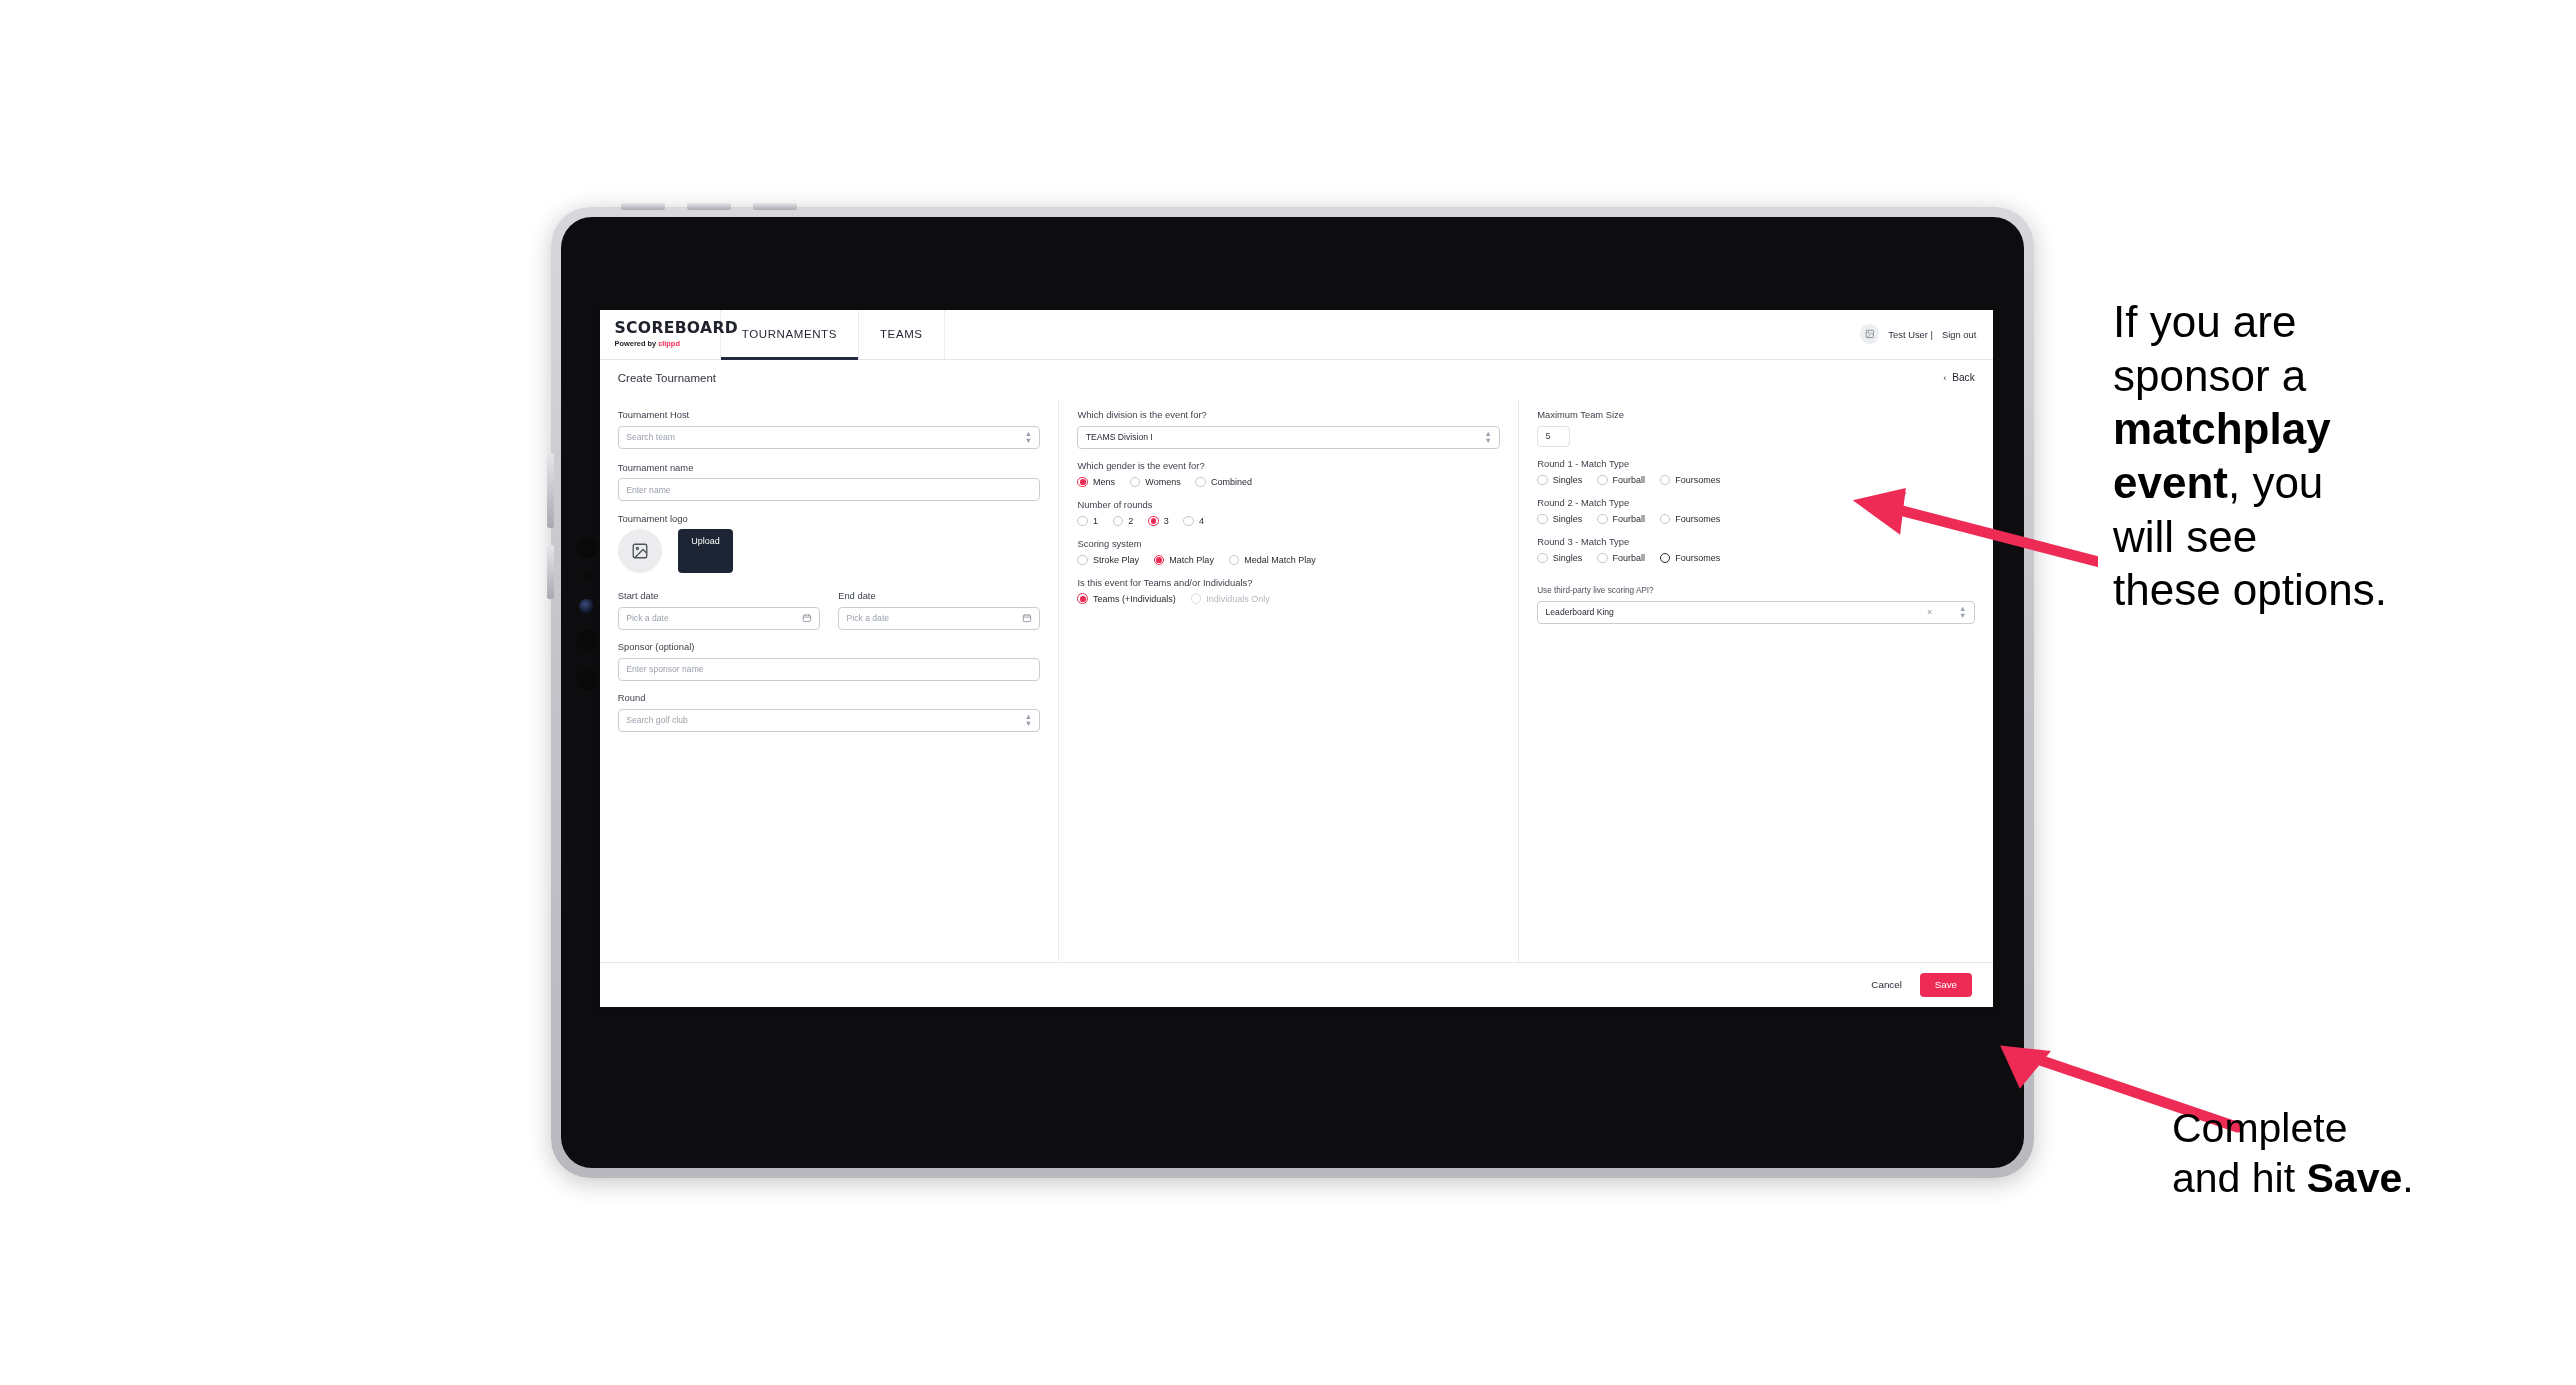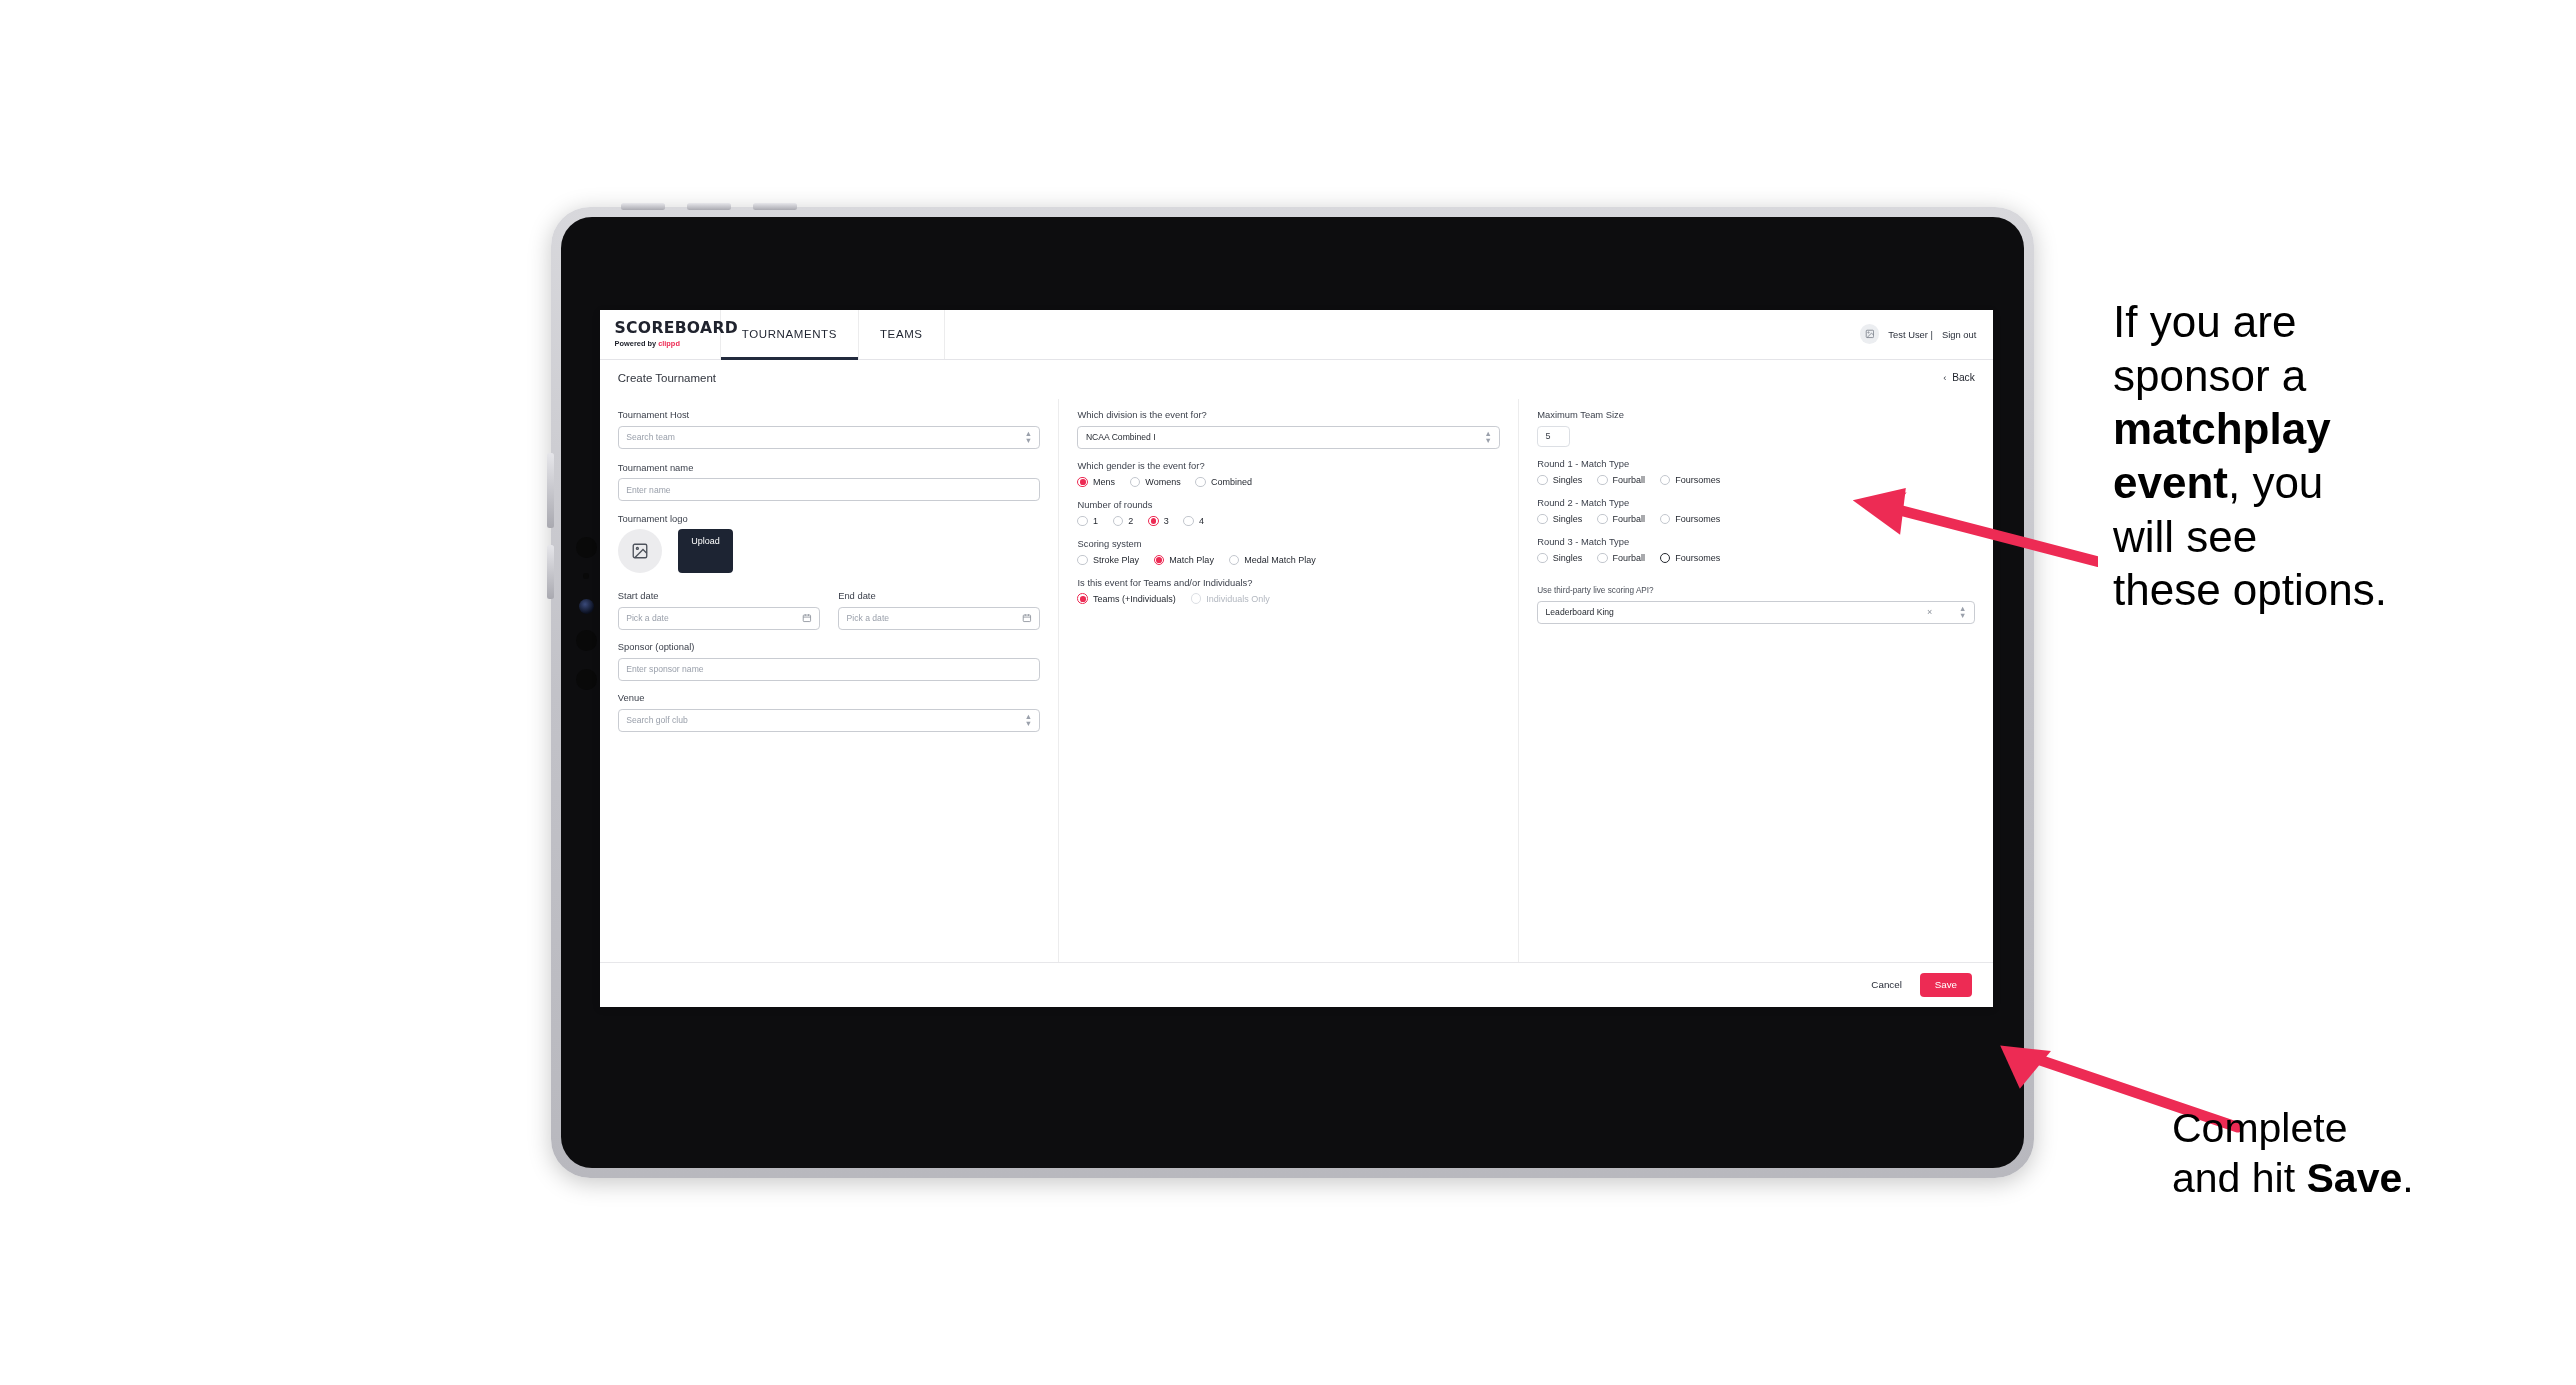--- a/index.html
+++ b/index.html
@@ -227,31 +227,31 @@
             </div>
           </div>
 
           <div class="mt14"></div>
           <div class="fieldlabel">Sponsor (optional)</div>
           <div class="inp">
             <span class="grow">Enter sponsor name</span>
           </div>
 
           <div class="mt14"></div>
-          <div class="fieldlabel">Venue</div>
+          <div class="fieldlabel">Round</div>
           <div class="inp">
             <span class="grow">Search golf club</span>
             <span class="chev">▲<br>▼</span>
           </div>
         </div>
 
         <div class="col" id="col-mid">
           <div class="fieldlabel">Which division is the event for?</div>
           <div class="inp filled">
-            <span class="grow">NCAA Combined I</span>
+            <span class="grow">TEAMS Division I</span>
             <span class="chev">▲<br>▼</span>
           </div>
 
           <div class="mt14"></div>
           <div class="fieldlabel">Which gender is the event for?</div>
           <div class="radio-row">
             <div class="radio-opt">
               <span class="rdo on">
                   <i></i>
                 </span>

